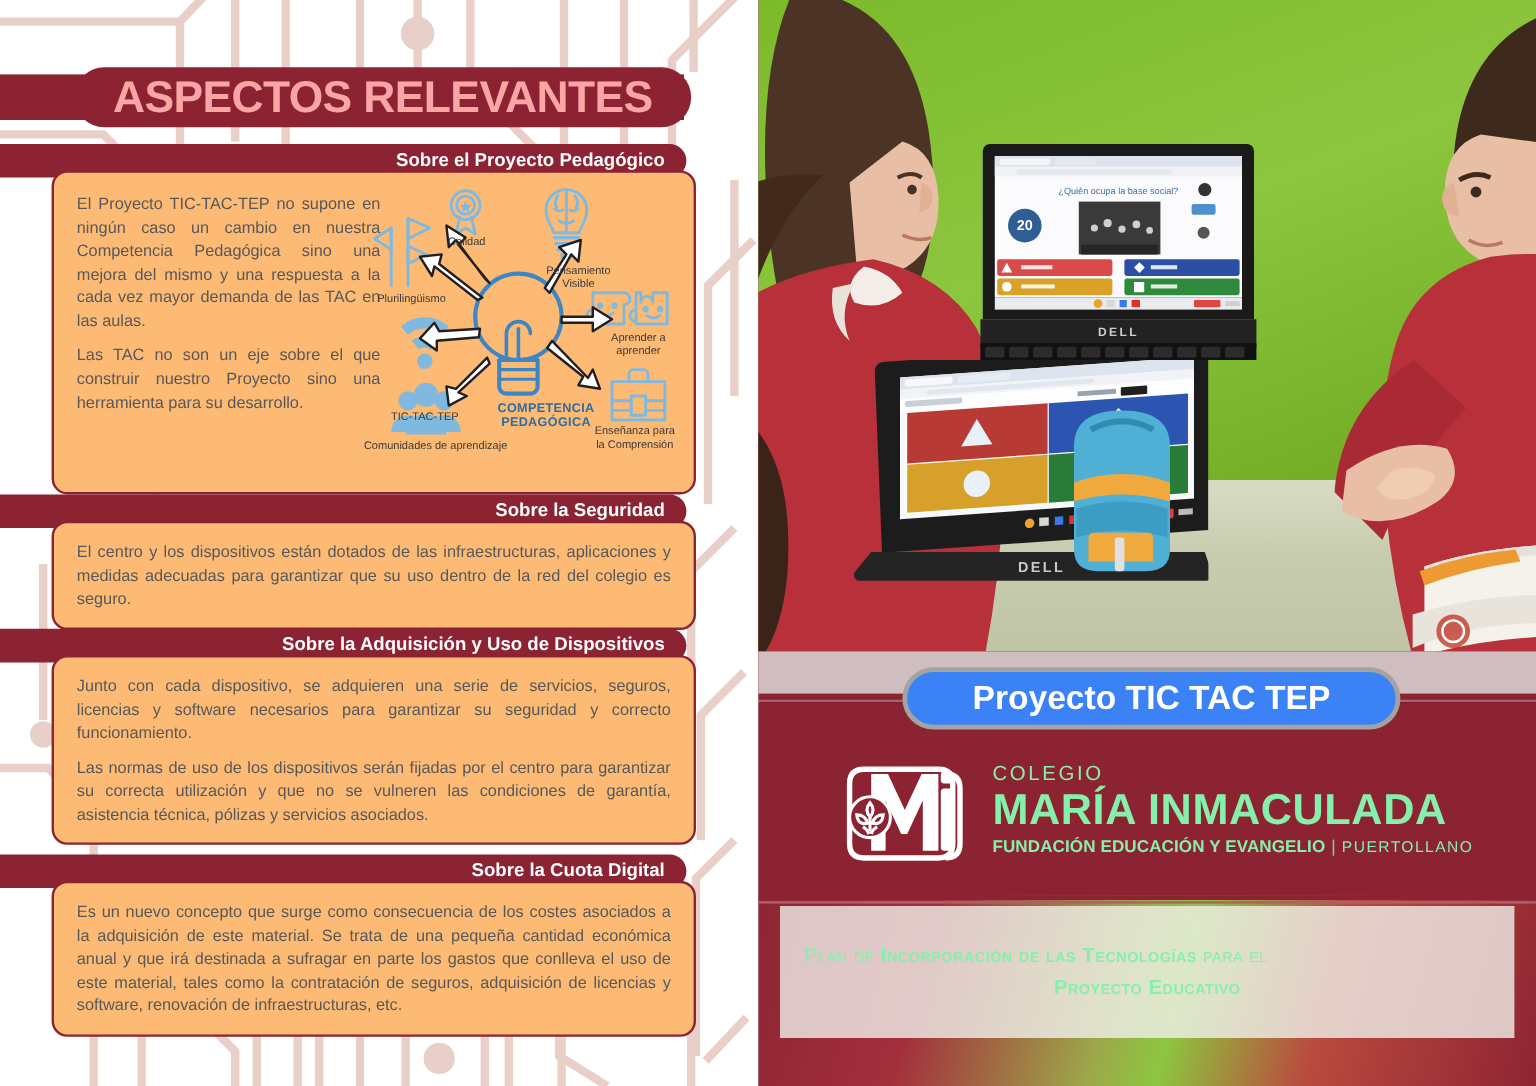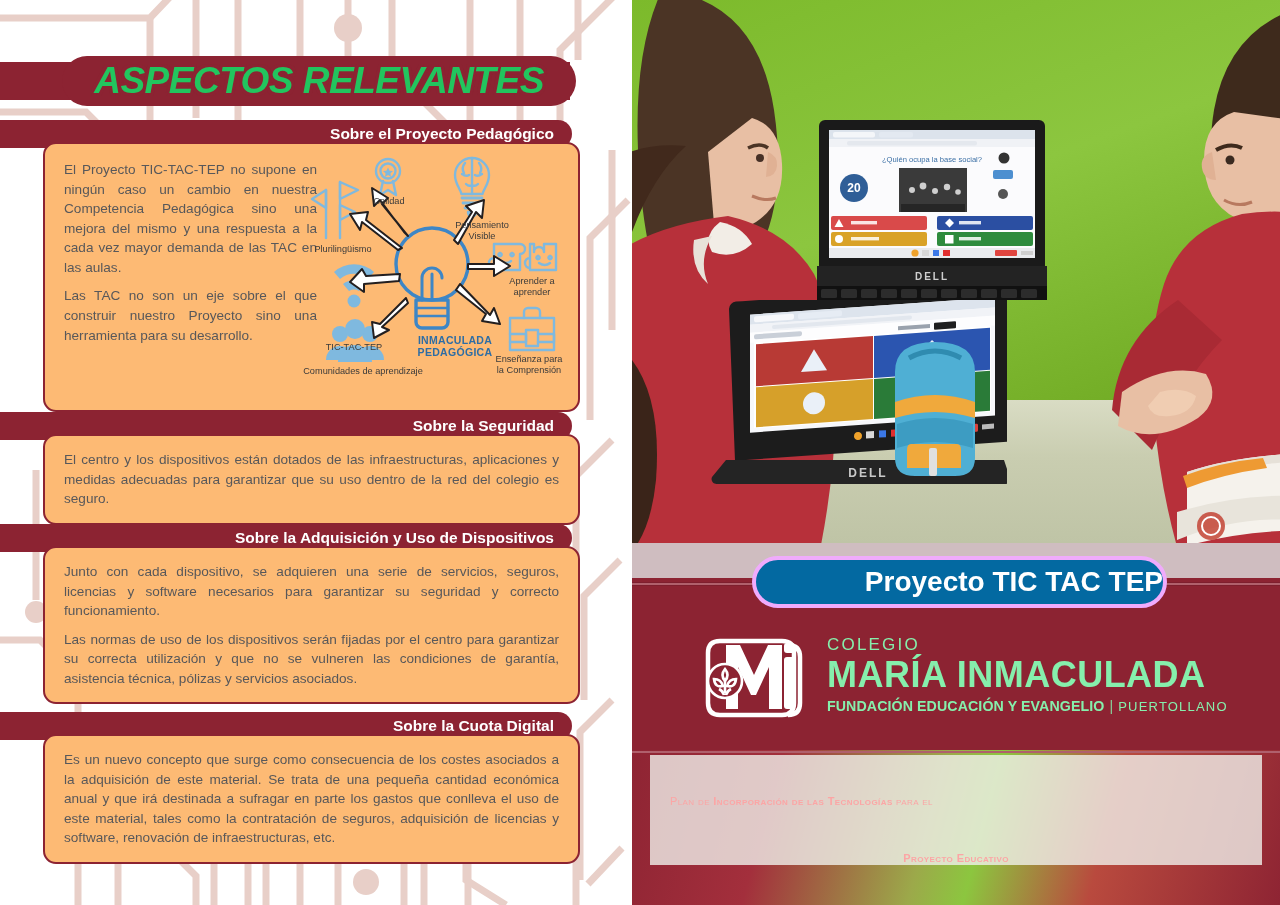--- a/index.html
+++ b/index.html
@@ -20,22 +20,22 @@
   .title-band {
     position:absolute; left:0; top:62px; width:570px; height:38px;
     background:#8C2332; z-index:2;
   }
   .title-pill {
     position:absolute; left:62px; top:56px; width:514px; height:50px;
     background:#8C2332; border-radius:25px; z-index:3;
     display:flex; align-items:center; justify-content:center;
   }
   .title-text {
-    font-size:37px; font-weight:bold; font-style:italic;
-    color:#22c55e; letter-spacing:-0.5px; white-space:nowrap;
+    font-size:37px; font-weight:bold; 
+    color:#fca5a5; letter-spacing:-0.5px; white-space:nowrap;
     -webkit-text-stroke:3px #8C2332;
     paint-order:stroke fill;
     text-shadow:
       -2.6px -2.6px 0 #8C2332, 2.6px -2.6px 0 #8C2332,
       -2.6px  2.6px 0 #8C2332, 2.6px  2.6px 0 #8C2332,
       -3.4px 0 0 #8C2332, 3.4px 0 0 #8C2332,
       0 -3.4px 0 #8C2332, 0 3.4px 0 #8C2332;
   }
 
   
@@ -91,22 +91,22 @@
   .gray-band {
     position:absolute; left:0; top:543px; width:648px; height:38px;
     background:rgba(225,225,225,0.82);
   }
   .red-rule { position:absolute; left:0; top:578px; width:648px; height:3.5px; background:#8C2332; }
   .red-rule2 { position:absolute; left:0; top:583px; width:648px; height:1.5px; background:#B0606C; }
   .red-block { position:absolute; left:0; top:586px; width:648px; height:160px; background:#8C2332; }
 
   .project-pill {
     position:absolute; left:120px; top:556px; width:415px; height:52px;
-    background:#0369a1; border:4px solid #f0abfc; border-radius:26px;
-    display:flex; align-items:center; justify-content:flex-end; z-index:5;
+    background:#3b82f6; border:4px solid #a3a3a3; border-radius:26px;
+    display:flex; align-items:center; justify-content:center; z-index:5;
   }
   .project-pill-text { color:#fff; font-size:28px; font-weight:bold; white-space:nowrap; }
 
   .logo-row { position:absolute; left:60px; top:620px; width:600px; height:110px; z-index:5; display:flex; align-items:center; }
   .logo-mark { width:125px; height:105px; flex:none; }
   .logo-text { margin-left:10px; color:#86efac; }
   .logo-colegio { font-size:17px; letter-spacing:2.2px; line-height:1.1; }
   .logo-name { font-size:36px; font-weight:bold; letter-spacing:0.5px; line-height:1.05; margin-top:1px; }
   .logo-sub { font-size:14.2px; font-weight:bold; letter-spacing:0.1px; margin-top:4px; }
   .logo-sub .sep { font-weight:normal; opacity:.85; margin:0 5px; }
@@ -116,21 +116,21 @@
   .footer-photo { position:absolute; left:0; top:746px; width:648px; height:159px; overflow:hidden; }
   .footer-photo .f-bg { position:absolute; inset:0; background:linear-gradient(105deg,#8E2433 0%,#A32F3C 22%,#9CA94A 46%,#8CC63F 54%,#B94A3E 72%,#8E2433 100%); }
   .footer-rule-top { position:absolute; left:0; top:746px; width:648px; height:4px; background:#8C2332; z-index:3;}
   .footer-rule-top2 { position:absolute; left:0; top:751px; width:648px; height:2px; background:#B0606C; z-index:3;}
   .tagline-band {
     position:absolute; left:18px; top:755px; width:612px; height:110px;
     background:rgba(240,240,235,0.80); z-index:4;
     display:flex; flex-direction:column; align-items:center; justify-content:center;
     padding:6px 20px;
   }
-  .tagline-line { color:#fca5a5; font-size:11px; line-height:1.55; text-align:center; white-space:nowrap; font-variant:small-caps; letter-spacing:.4px;margin-top:40px; }
+  .tagline-line { color:#86efac; font-size:17px; line-height:1.55; text-align:center; white-space:nowrap; font-variant:small-caps; letter-spacing:.4px; }
   .tagline-line b { font-weight:bold; }
   .tl-left { width:100%; text-align:left; }
   .tl-center { width:100%; text-align:center; }
 </style>
 </head>
 <body>
 
 <div class="page">
 
   <div class="left-panel">
@@ -261,21 +261,21 @@
           <div class="ig-label" style="left:-2px; top:218px; width:122px;">Comunidades de aprendizaje</div>
           <div class="ig-label" style="left:192px; top:128px; width:72px;">
             <span>Aprender a</span><br>
             <span>aprender</span>
           </div>
           <div class="ig-label" style="left:182px; top:206px; width:86px;">
             <span>Enseñanza para</span><br>
             <span>la Comprensión</span>
           </div>
           <div class="ig-center-label" style="left:96px; top:186px; width:110px;">
-            <span>INMACULADA</span><br>
+            <span>COMPETENCIA</span><br>
             <span>PEDAGÓGICA</span>
           </div>
         </div>
       </div>
     </div>
 
     <div class="section" id="sec-seguridad">
       <div class="sec-headband">
         <span class="sec-head-text">Sobre la Seguridad</span>
       </div>

